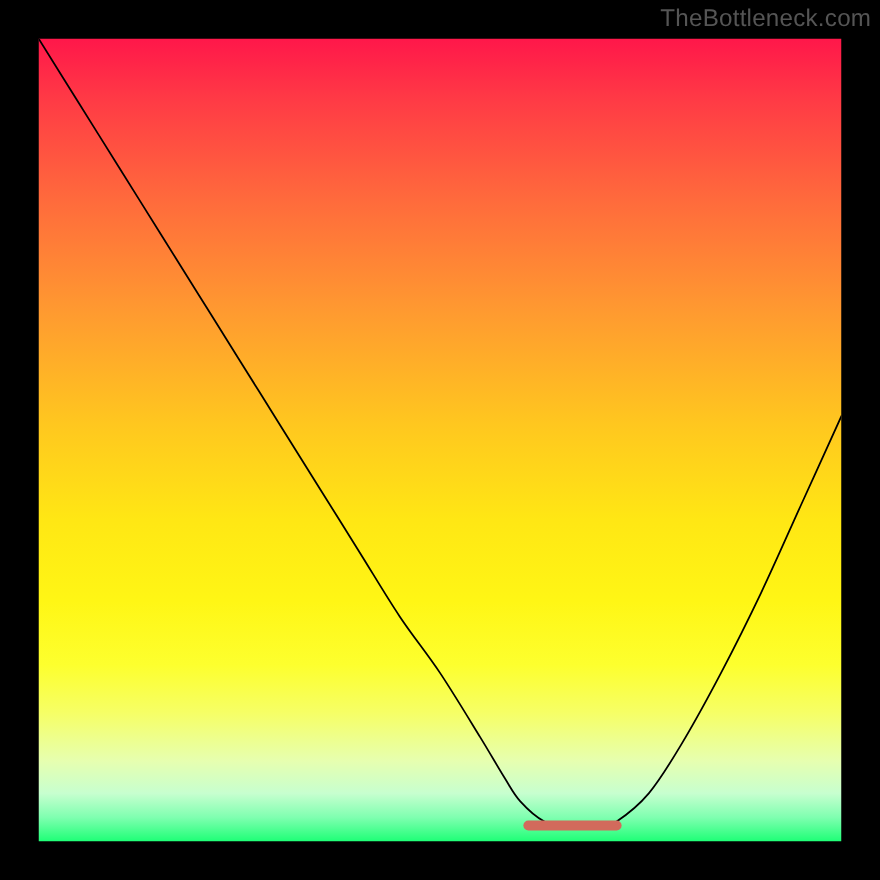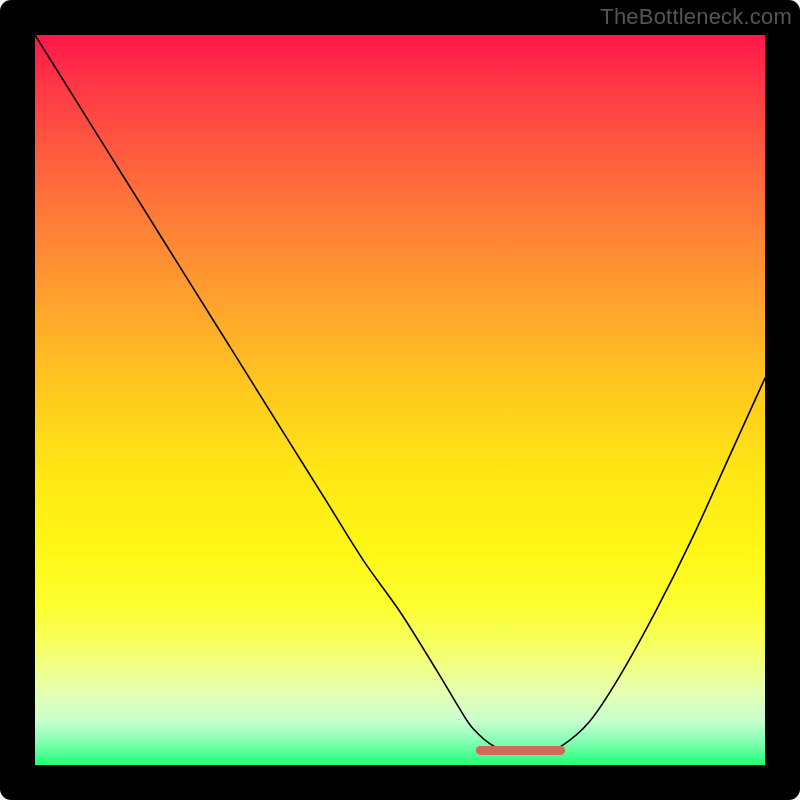--- a/index.html
+++ b/index.html
@@ -2,21 +2,20 @@
 <html><head>
 <meta charset="utf-8">
 <style>
   * { margin: 0; padding: 0; box-sizing: border-box; }
   html, body { width: 800px; height: 800px; overflow: hidden; background: #fff; }
   .frame {
     position: relative;
     width: 800px;
     height: 800px;
     background: #000;
-    border-radius: 11px;
   }
   .watermark {
     position: absolute;
     top: 4px;
     right: 8px;
     color: #555;
     font-family: Arial, Helvetica, sans-serif;
     font-size: 22px;
     z-index: 5;
     letter-spacing: 0.2px;

